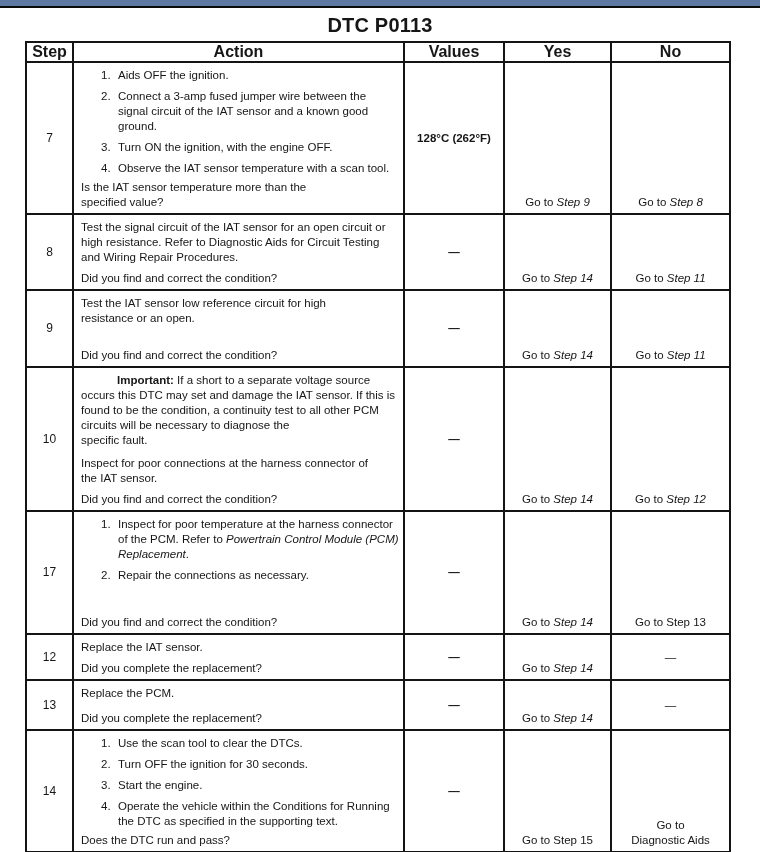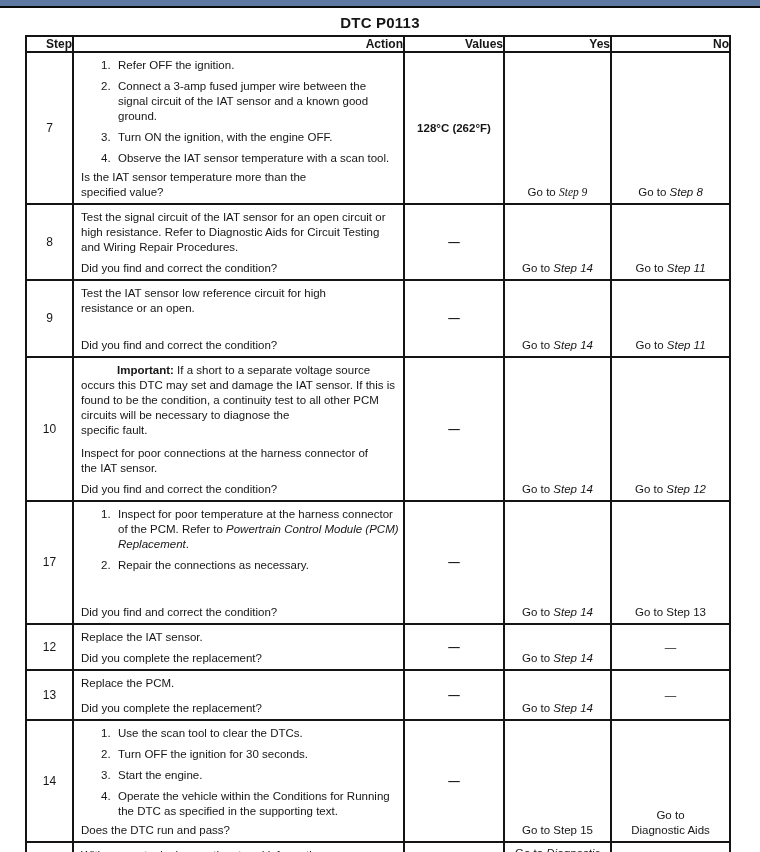--- a/index.html
+++ b/index.html
@@ -4,30 +4,30 @@
 <style>
   html,body { margin:0; padding:0; }
   body {
     width:760px; height:852px; background:#ffffff;
     font-family:"Liberation Sans", sans-serif;
     color:#161616;
     -webkit-font-smoothing:antialiased;
   }
   .topbar { width:760px; height:6px; border-bottom:2px solid #0a0a0a; }
   .title {
-    text-align:center; font-weight:bold; font-size:15px;
+    text-align:center; font-weight:bold; font-size:20px;
     margin:6px 0 4px 0; letter-spacing:.2px;
   }
   table.dtc {
     border-collapse:collapse; table-layout:fixed;
     width:704px; margin-left:25px;
   }
   table.dtc td, table.dtc th { border:2px solid #141414; padding:0; box-sizing:border-box; }
   th {
-    height:16px; font-size:12px; font-weight:bold; text-align:right; vertical-align:middle;
+    height:16px; font-size:16px; font-weight:bold; text-align:center; vertical-align:middle;
   }
   td { font-size:11.5px; line-height:15px; }
   td.step { text-align:center; vertical-align:middle; font-size:12px; }
   td.action { vertical-align:top; }
   .aw { display:flex; flex-direction:column; height:100%; box-sizing:border-box; padding:3px 4px 2px 7px; }
   .li { display:flex; margin:2px 0 4px 0; }
   .num { margin-left:20px; width:17px; min-width:17px; }
   .itx { flex:1; white-space:pre-line; }
   .para { white-space:pre-line; margin:2px 0 6px 0; }
   .q { margin-top:auto; white-space:pre-line; padding-bottom:1px; }
@@ -73,41 +73,41 @@
       <th>No</th>
     </tr>
   </thead>
   <tbody>
       <tr>
         <td class="step">7</td>
         <td class="action">
           <div class="aw">
             <div class="li">
               <div class="num">1.</div>
-              <div class="itx"><span>Refer OFF the ignition.</span></div>
+              <div class="itx"><span>Aids OFF the ignition.</span></div>
             </div>
             <div class="li">
               <div class="num">2.</div>
               <div class="itx"><span>Connect a 3-amp fused jumper wire between the signal circuit of the IAT sensor and a known good ground.</span></div>
             </div>
             <div class="li">
               <div class="num">3.</div>
               <div class="itx"><span>Turn ON the ignition, with the engine OFF.</span></div>
             </div>
             <div class="li">
               <div class="num">4.</div>
               <div class="itx"><span>Observe the IAT sensor temperature with a scan tool.</span></div>
             </div>
             <div class="q"><span>Is the IAT sensor temperature more than the<br>specified value?</span></div>
           </div>
         </td>
         <td class="values">128°C (262°F)</td>
         <td class="goto bottom">
           <div class="gw">
-            <div class="gl"><span>Go to </span><span style="font-style: italic; font-family: Liberation Serif, serif;">Step 9</span></div>
+            <div class="gl"><span>Go to </span><span style="font-style: italic;">Step 9</span></div>
           </div>
         </td>
         <td class="goto bottom">
           <div class="gw">
             <div class="gl"><span>Go to </span><span style="font-style: italic;">Step 8</span></div>
           </div>
         </td>
       </tr>
       <tr>
         <td class="step">8</td>

